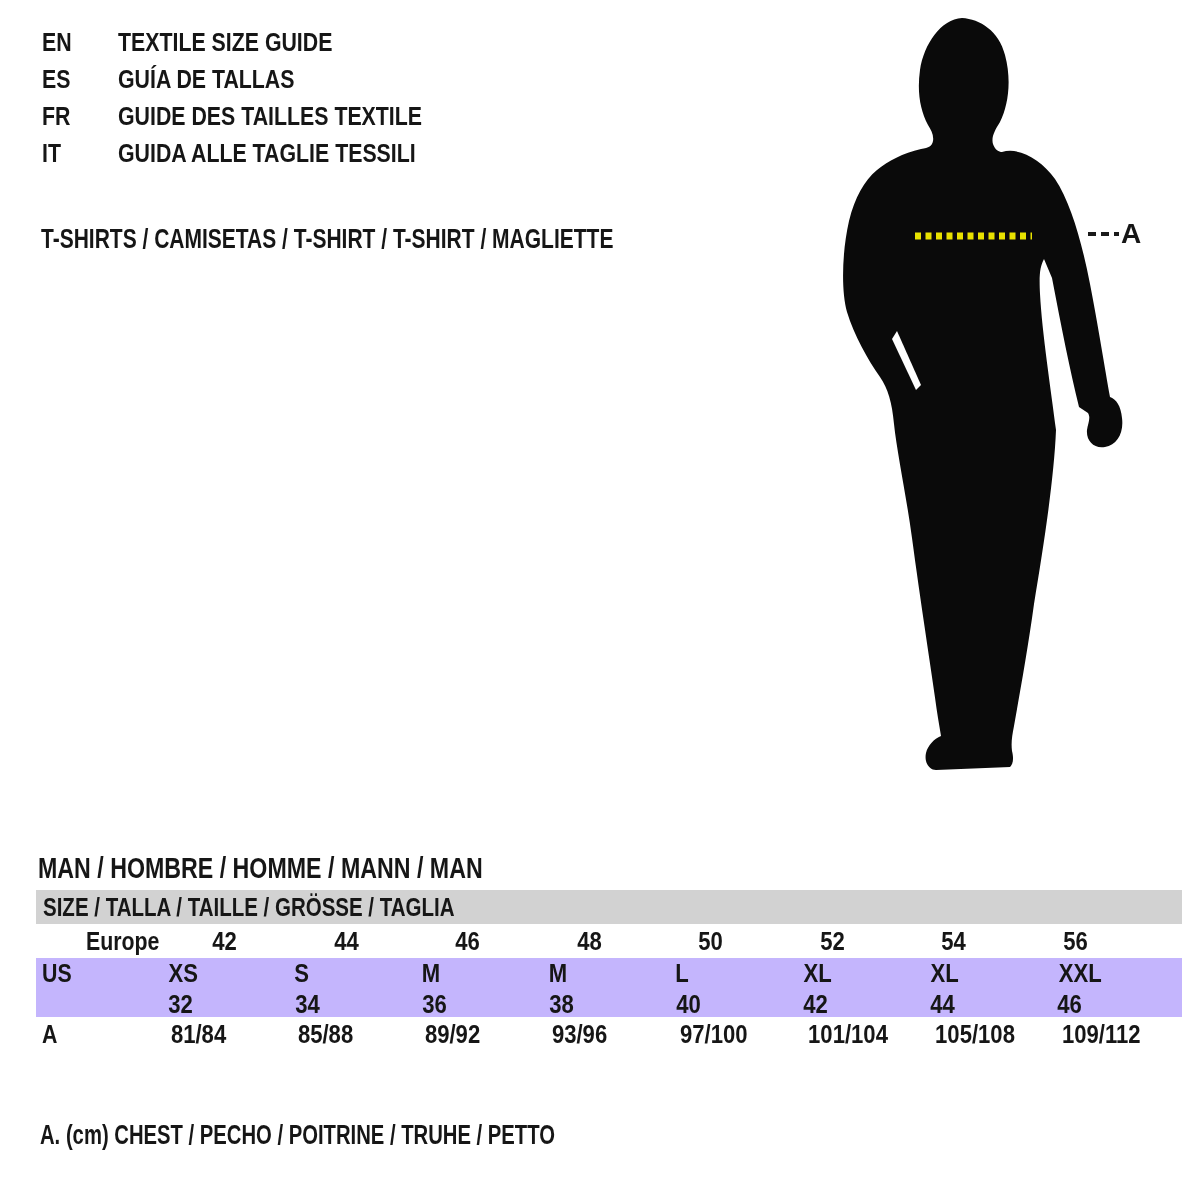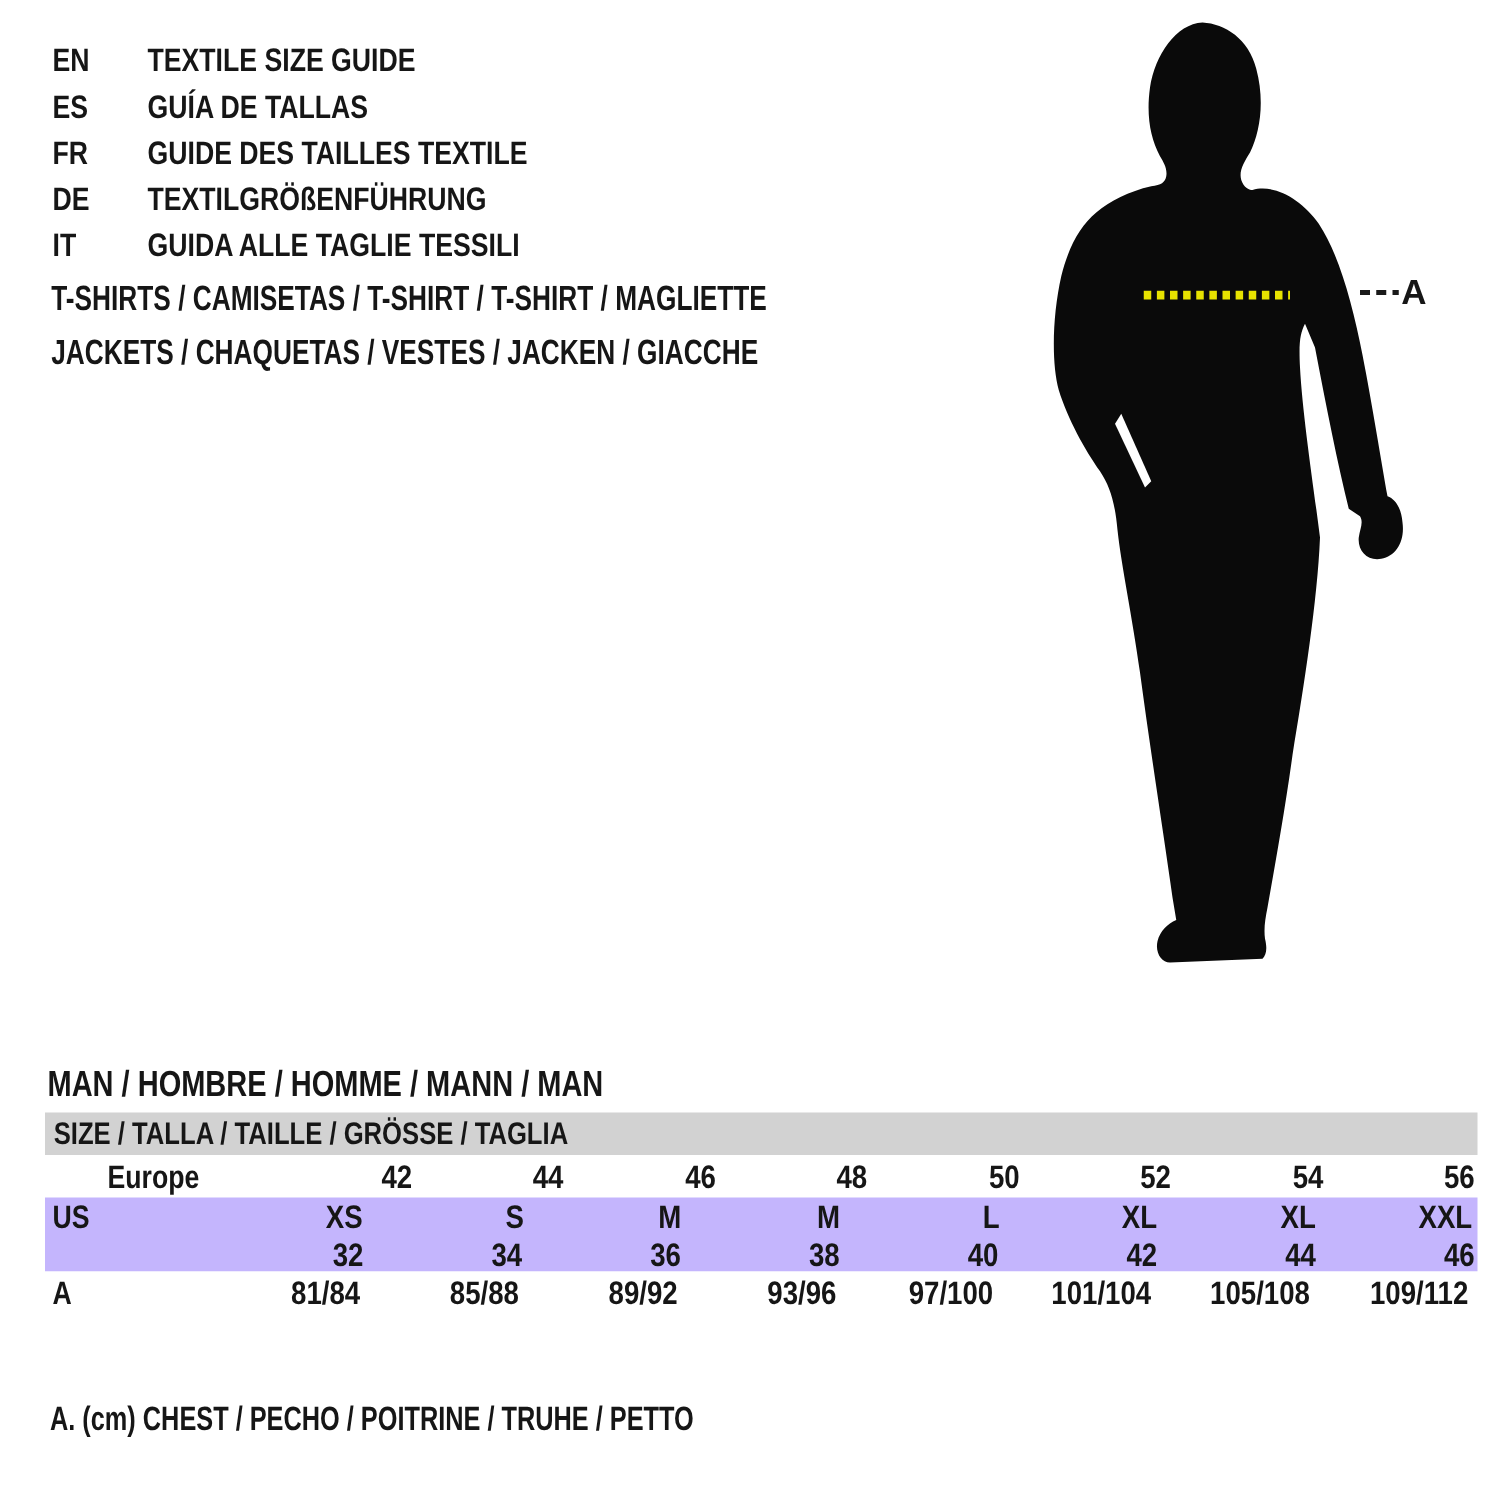--- a/index.html
+++ b/index.html
@@ -7,40 +7,40 @@
     position:relative; width:1200px; height:1200px; background:#ffffff;
     font-family:"Liberation Sans", sans-serif; font-weight:bold; color:#161616;
     overflow:hidden;
   }
   
   .cond  { display:inline-block; white-space:nowrap; transform:scaleX(.82); transform-origin:0 50%; }
   .condc { display:inline-block; white-space:nowrap; transform:scaleX(.85); transform-origin:50% 50%; }
 
   
   .lang-list { position:absolute; left:42px; top:27px; }
-  .lang-row  { display:flex; align-items:flex-end; height:37px; font-size:26px; }
+  .lang-row  { display:flex; align-items:flex-start; height:37px; font-size:26px; }
   .lang-code { width:76px; }
 
   
   .categories { position:absolute; left:41px; top:217px; font-size:28px; line-height:43px; }
 
   
   .figure-svg { position:absolute; left:0; top:0; width:1200px; height:1200px; }
   .a-label { position:absolute; left:1121px; top:218px; font-size:28px; }
 
   
   .man-heading { position:absolute; left:38px; top:852px; margin:0; font-size:29px; }
   .man-heading .cond { transform:scaleX(.8); }
 
   
   .size-table { position:absolute; left:36px; top:890px; width:1146px; font-size:26px; }
   .thead { height:34px; line-height:34px; background:#d2d2d2; padding-left:7px; font-size:25px; }
   .trow  { display:grid; grid-template-columns:130px repeat(8,1fr); align-items:center; }
   .trow .lbl { text-align:left; padding-left:6px; }
-  .trow .val { text-align:right;text-decoration:underline; }
+  .trow .val { text-align:left;text-decoration:underline; }
   .row-europe  { height:34px;margin-left:44px; }
   .gray-block  { background:#c4b5fd; }
   .row-us      { height:31px; }
   .row-numeric { height:28px; }
   .row-chest   { height:34px; }
 
   
   .footnote { position:absolute; left:40px; top:1091px; font-size:27px;margin-top:29px; }
   .footnote .cond { transform:scaleX(.75); }
   .categories .cond { transform:scaleX(.75); }
@@ -57,32 +57,27 @@
     </div>
     <div class="lang-row">
       <span class="lang-code cond">ES</span>
       <span class="cond">GUÍA DE TALLAS</span>
     </div>
     <div class="lang-row">
       <span class="lang-code cond">FR</span>
       <span class="cond">GUIDE DES TAILLES TEXTILE</span>
     </div>
     <div class="lang-row">
-      <span class="lang-code cond">DE</span>
-      <span class="cond">TEXTILGRÖßENFÜHRUNG</span>
-    </div>
-    <div class="lang-row">
       <span class="lang-code cond">IT</span>
       <span class="cond">GUIDA ALLE TAGLIE TESSILI</span>
     </div>
   </section>
 
   <section class="categories">
     <div><span class="cond">T-SHIRTS / CAMISETAS / T-SHIRT / T-SHIRT / MAGLIETTE</span></div>
-    <div><span class="cond">JACKETS / CHAQUETAS / VESTES / JACKEN / GIACCHE</span></div>
   </section>
 
   <svg class="figure-svg" viewBox="0 0 1200 1200" aria-hidden="true">
     <path d="M962 18
              C980 19 999 31 1005 55
              C1012 81 1008 106 1000 122
              C995 130 991 137 993 144
              C995 150 999 152 1002 152
              C1019 147 1041 159 1055 179
              C1071 203 1082 243 1090 284

